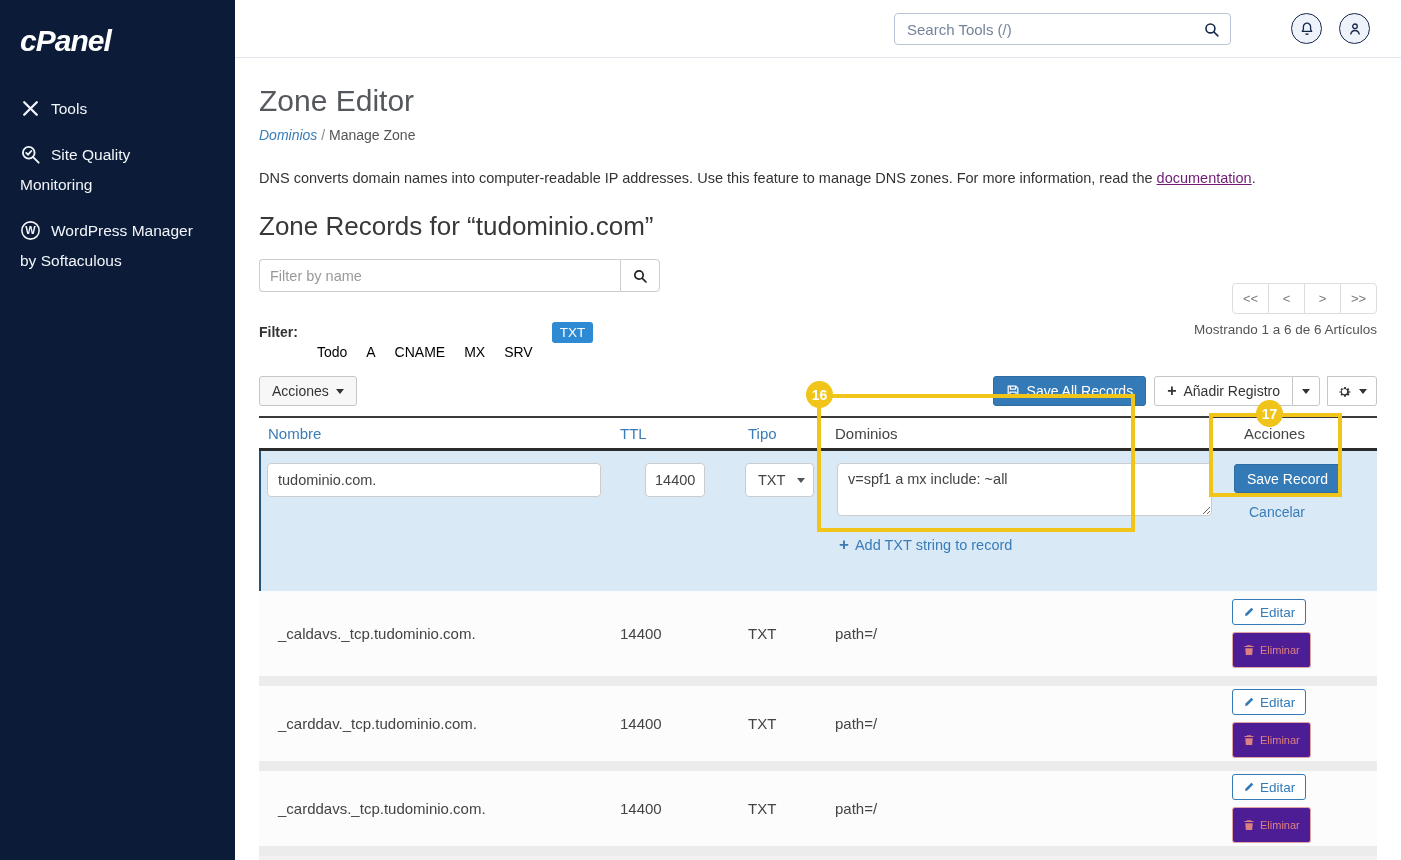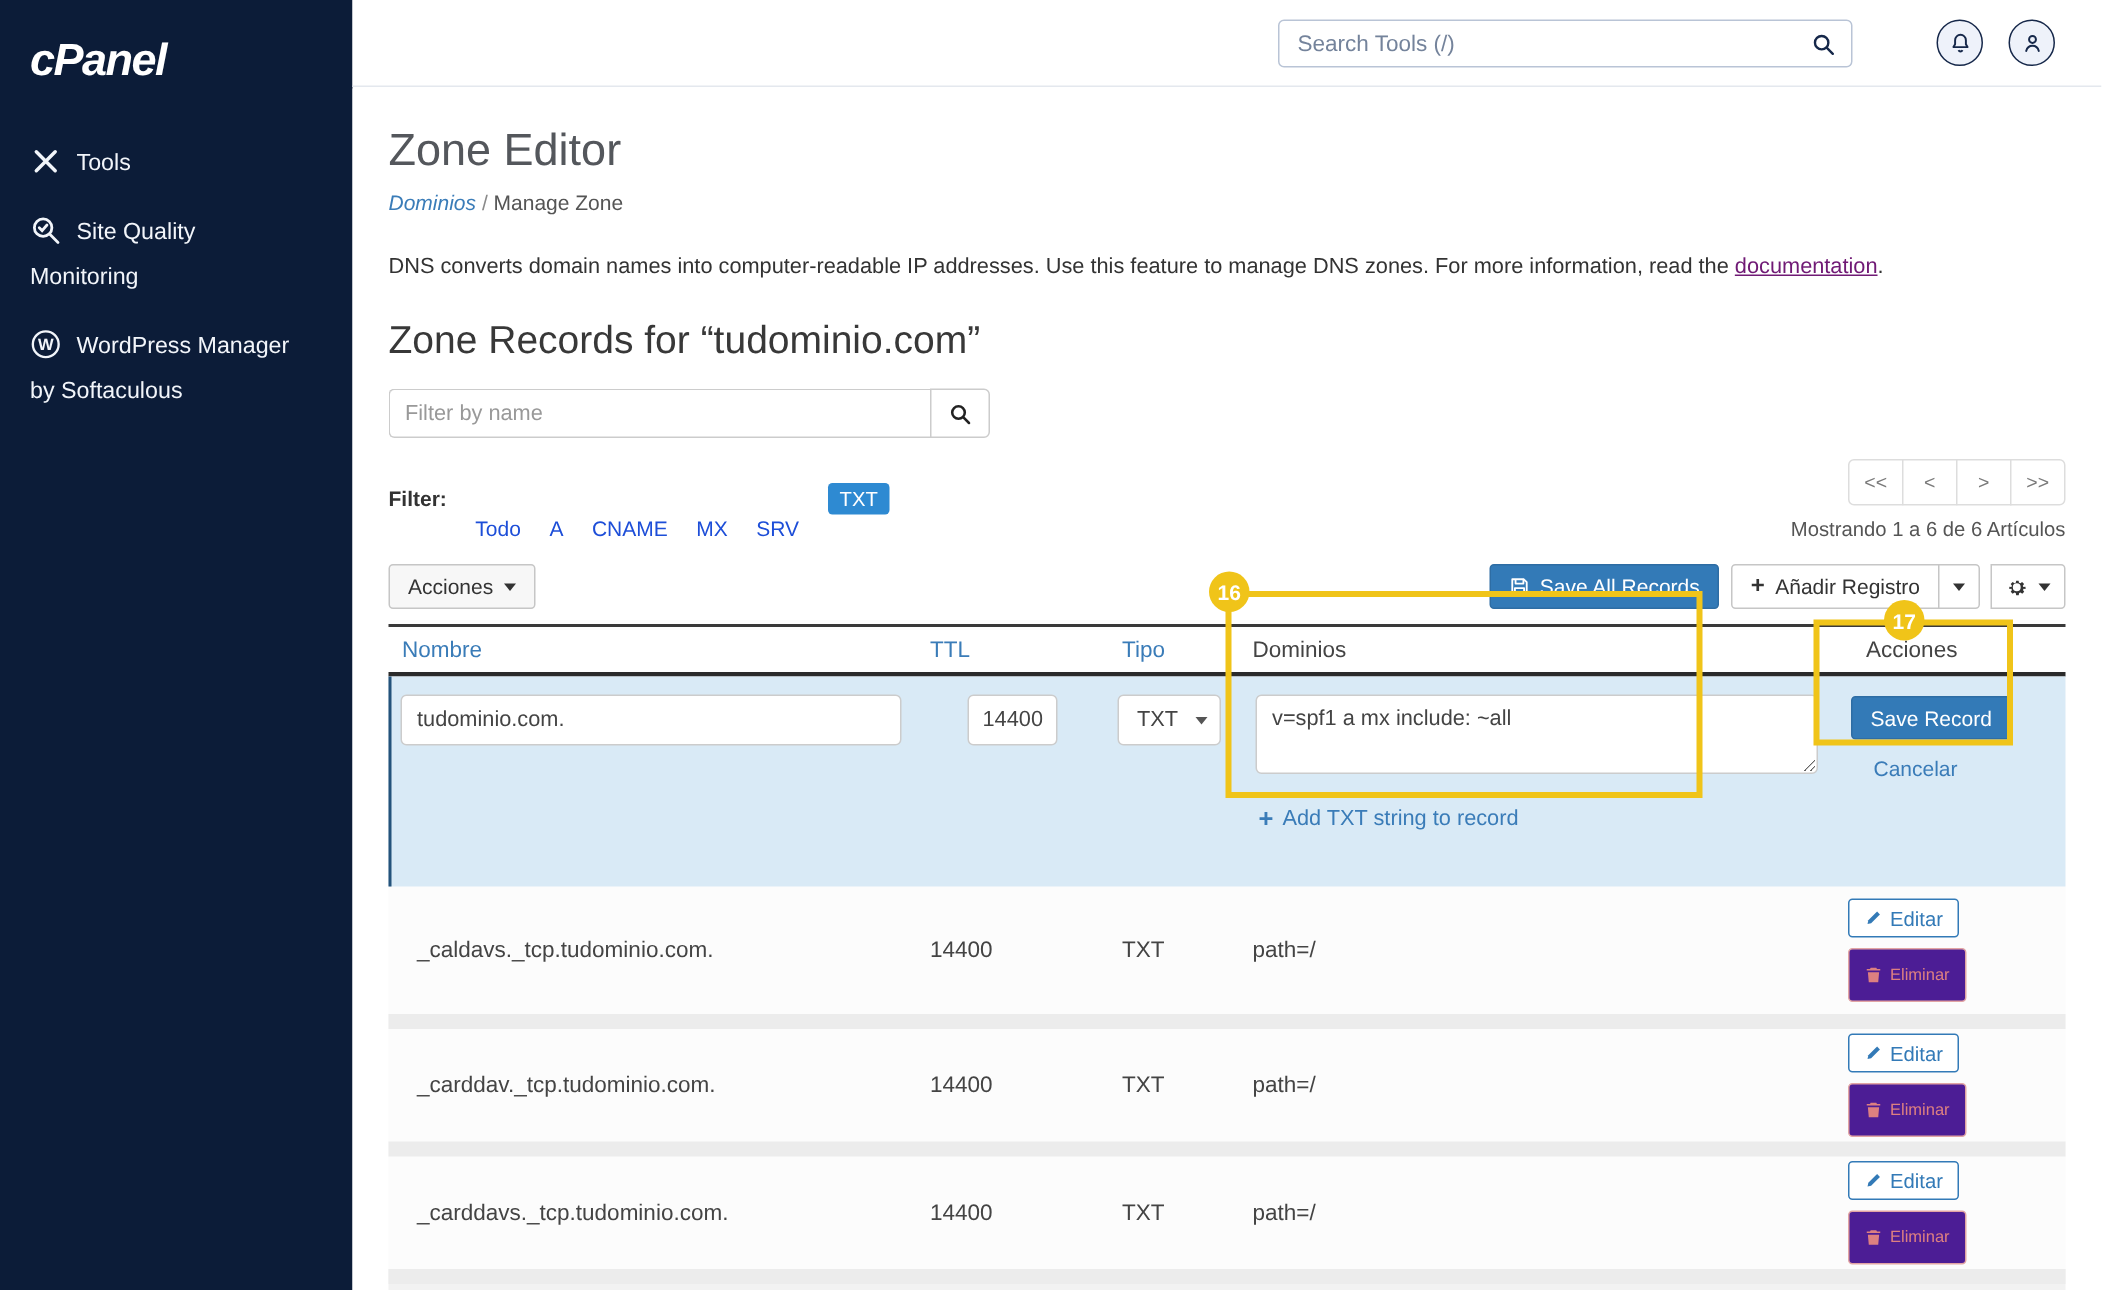--- a/index.html
+++ b/index.html
@@ -8,42 +8,42 @@
     width:1401px; height:860px; overflow:hidden; position:relative;
     font-family:"Liberation Sans", sans-serif; background:#fff; color:#333;
   }
   
   .sidebar { position:absolute; left:0; top:0; width:235px; height:860px; background:#0c1c38; color:#fff; }
   .logo { font-style:italic; font-weight:700; font-size:30px; letter-spacing:-1px; margin:24px 0 36px 20px; }
   .nav-item { display:block; padding:0 29px 0 20px; margin-bottom:16px; font-size:15.5px; line-height:30px; color:#f2f5fa; cursor:pointer; }
   .nav-item .nav-ico { display:inline-block; vertical-align:-5px; margin-right:10px; width:21px; height:21px; }
   
   .topbar { position:absolute; left:235px; top:0; width:1166px; height:58px; background:#fff; border-bottom:1px solid #e4e8ee; }
-  .search-wrap { position:absolute; left:617px; top:13px; width:383px; height:32px; border:1px solid #b9c4d6; border-radius:4px; display:flex; align-items:center; padding:0 10px; color:#68768c; }
+  .search-wrap { position:absolute; left:659px; top:13px; width:337px; height:32px; border:1px solid #b9c4d6; border-radius:4px; display:flex; align-items:center; padding:0 10px; color:#68768c; }
   .search-wrap input { flex:1; border:none; outline:none; font-size:15px; color:#5a6678; font-family:inherit; background:transparent; }
   .search-wrap input::placeholder { color:#74839b; }
   .round-btn { position:absolute; top:13px; width:31px; height:31px; border-radius:50%; border:1.5px solid #16284a; background:#eef2fa; color:#16284a; display:flex; align-items:center; justify-content:center; cursor:pointer; }
   
   .main { position:absolute; left:235px; top:59px; width:1166px; height:801px; background:#fff; padding:25px 24px 0 24px; }
   h1.page-title { margin:0; font-size:30px; font-weight:300; color:#54575c; }
   .breadcrumb { margin-top:9px; font-size:14px; color:#8a8a8a; }
   .breadcrumb .crumb-link { color:#3a7cb8; text-decoration:none; cursor:pointer;font-style:italic; }
   .breadcrumb .crumb-cur { color:#555; }
   .desc { margin-top:27px; font-size:14.5px; color:#333; }
   .desc a { color:#701a75; text-decoration:underline; cursor:pointer; }
   h2.records-title { margin:25px 0 0 0; font-size:26px; font-weight:400; color:#383838; }
   
-  .filterbar { margin-top:17px; display:flex; justify-content:space-between; align-items:flex-end; }
+  .filterbar { margin-top:17px; display:flex; justify-content:space-between; align-items:center; }
   .filter-left .input-group { display:flex; }
   .filter-input { width:361px; height:33px; border:1px solid #ccc; border-right:none; border-radius:4px 0 0 4px; padding:0 10px; font-size:14.5px; color:#555; font-family:inherit; outline:none; }
   .filter-input::placeholder { color:#999; }
   .filter-search-btn { width:40px; height:33px; border:1px solid #ccc; border-radius:0 4px 4px 0; background:#fff; color:#222; display:flex; align-items:center; justify-content:center; cursor:pointer; }
   .filter-links { margin-top:12px; font-size:14px; display:flex; align-items:center; gap:19px; }
   .filter-links .flabel { font-weight:700; color:#333; }
-  .filter-links .flink { color:#1d4ed8; text-decoration:none; cursor:pointer;margin-top:40px; }
+  .filter-links .flink { color:#000000; text-decoration:none; cursor:pointer;margin-top:40px; }
   .filter-links .factive { background:#2e8ad2; color:#fff; padding:3px 8px; border-radius:3px; font-size:13.5px; cursor:pointer; }
   .pager-zone { display:flex; flex-direction:column; align-items:flex-end; }
   .pager { display:flex; }
   .pager button { min-width:37px; height:31px; background:#fff; border:1px solid #ddd; color:#7a7a7a; font-size:13px; margin-left:-1px; cursor:pointer; font-family:inherit; }
   .pager button:first-child { border-radius:4px 0 0 4px; margin-left:0; }
   .pager button:last-child { border-radius:0 4px 4px 0; }
   .pager-summary { margin-top:8px; font-size:13.5px; color:#555; }
   
   .toolbar { margin-top:16px; display:flex; justify-content:space-between; align-items:center; }
   .btn { display:inline-flex; align-items:center; gap:7px; height:30px; padding:0 12px; font-size:14px; border-radius:3px; border:1px solid #c6c6c6; background:#f7f7f7; color:#333; cursor:pointer; font-family:inherit; }

